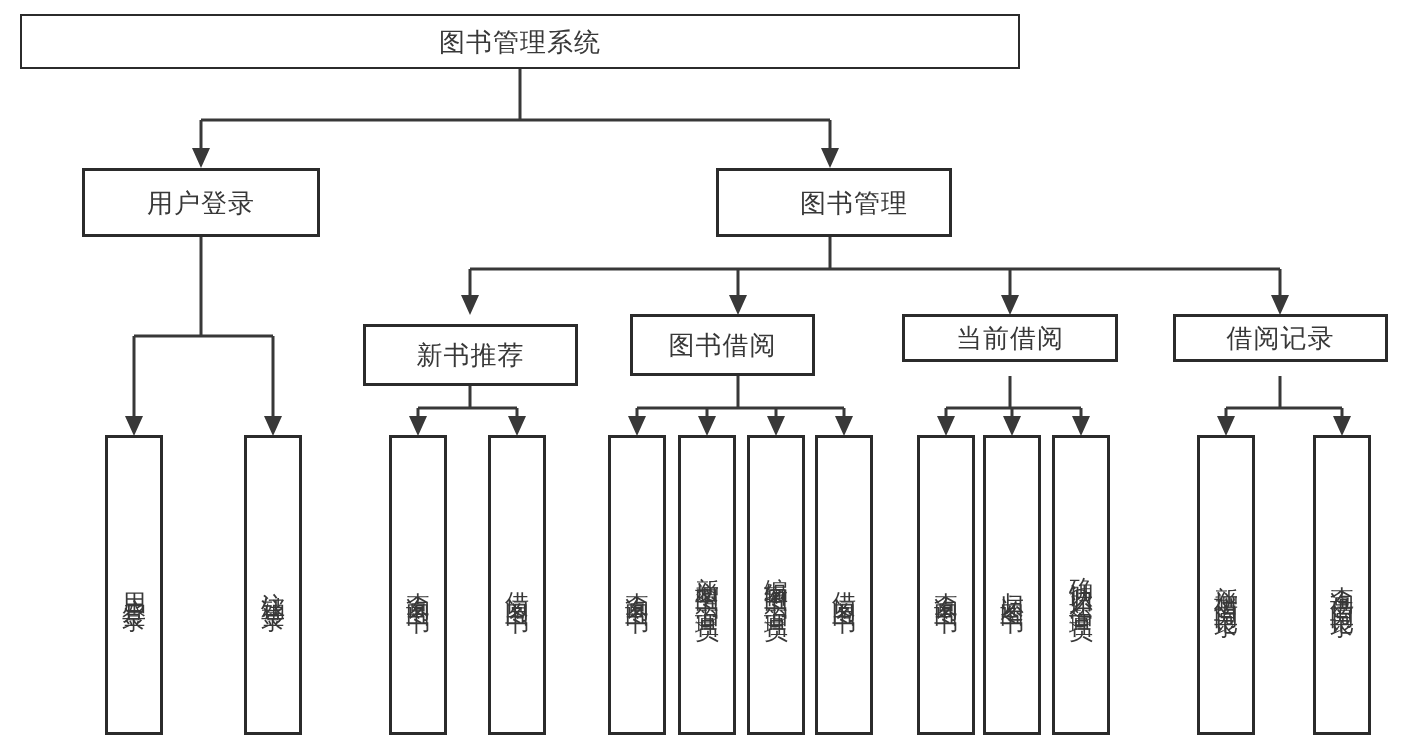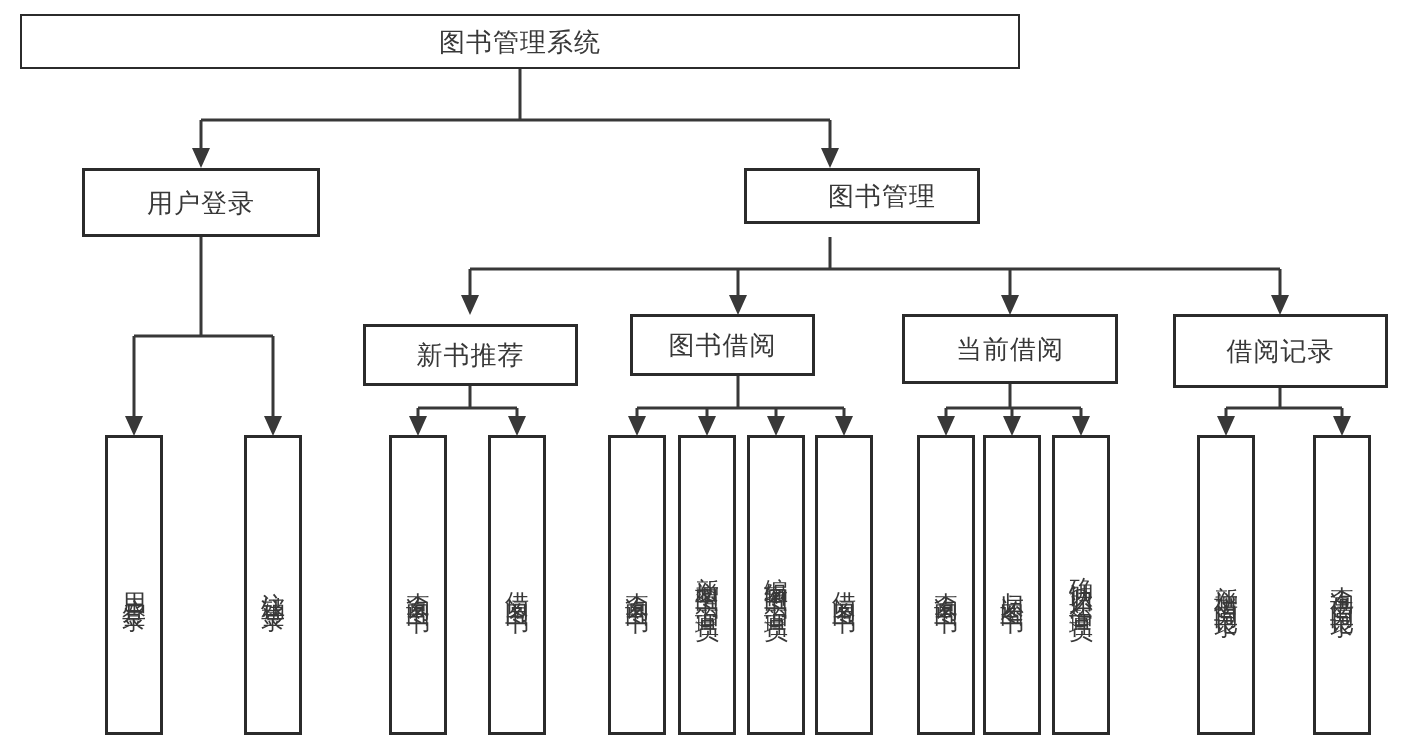--- a/index.html
+++ b/index.html
@@ -81,26 +81,26 @@
          M461 295 L479 295 L470 315 Z M729 295 L747 295 L738 315 Z M1001 295 L1019 295 L1010 315 Z M1271 295 L1289 295 L1280 315 Z
          M409 416 L427 416 L418 436 Z M508 416 L526 416 L517 436 Z
          M628 416 L646 416 L637 436 Z M698 416 L716 416 L707 436 Z M767 416 L785 416 L776 436 Z M835 416 L853 416 L844 436 Z
          M937 416 L955 416 L946 436 Z M1003 416 L1021 416 L1012 436 Z M1072 416 L1090 416 L1081 436 Z
          M1217 416 L1235 416 L1226 436 Z M1333 416 L1351 416 L1342 436 Z" fill="#383838" stroke="none"></path>
   </svg>
 
   <div class="node h root">图书管理系统</div>
 
   <div class="node h" style="left:82px; top:168px; width:238px; height:69px;">用户登录</div>
-  <div class="node h" style="left:744px; top:168px; width:236px; height:56px;padding-left:40px;">图书管理</div>
+  <div class="node h" style="left:716px; top:168px; width:236px; height:69px;padding-left:40px;">图书管理</div>
 
   <div class="node h" style="left:363px; top:314px; width:215px; height:62px;margin-top:10px;">新书推荐</div>
   <div class="node h" style="left:630px; top:314px; width:185px; height:62px;">图书借阅</div>
-  <div class="node h" style="left:902px; top:314px; width:216px; height:70px;">当前借阅</div>
-  <div class="node h" style="left:1173px; top:314px; width:215px; height:74px;">借阅记录</div>
+  <div class="node h" style="left:902px; top:314px; width:216px; height:48px;">当前借阅</div>
+  <div class="node h" style="left:1173px; top:314px; width:215px; height:48px;">借阅记录</div>
 
   <div class="node leaf" style="left:105px;">用户登录</div>
   <div class="node leaf" style="left:244px;">注销登录</div>
 
   <div class="node leaf" style="left:389px;">查询图书</div>
   <div class="node leaf" style="left:488px;">借阅图书</div>
 
   <div class="node leaf" style="left:608px;">查询图书</div>
   <div class="node leaf" style="left:678px;">新增图书（管理员）</div>
   <div class="node leaf" style="left:747px;">编辑图书（管理员）</div>

